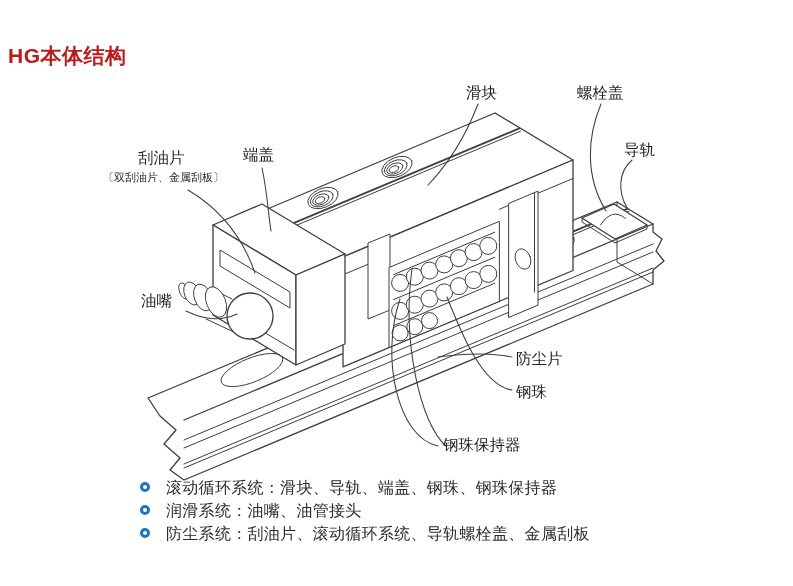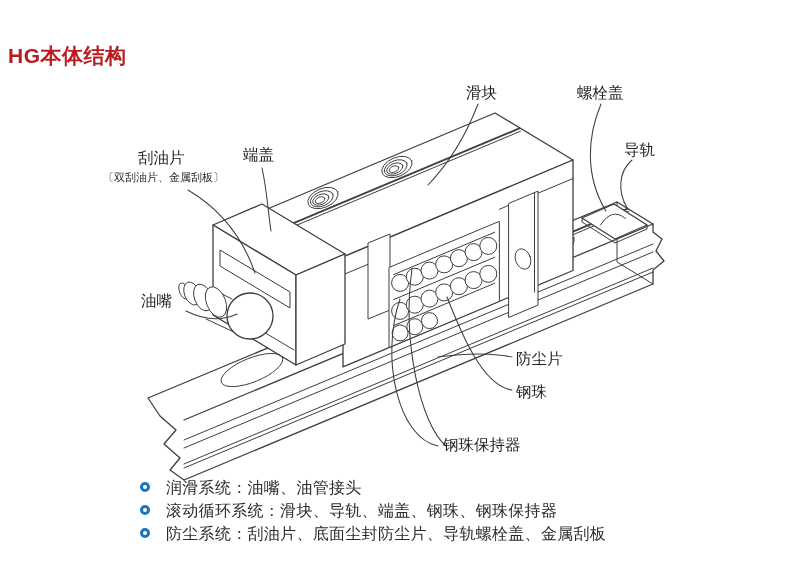--- a/index.html
+++ b/index.html
@@ -179,23 +179,23 @@
     <text class="cad-label" x="516" y="364">防尘片</text>
     <text class="cad-label" x="516" y="397">钢珠</text>
     <text class="cad-label" x="443" y="450">钢珠保持器</text>
   </g>
 </svg>
 </div>
 
 <div class="legend">
   <div class="legend-row">
     <span class="legend-bullet"></span>
+    <span class="legend-text">滚动循环系统：滑块、导轨、端盖、钢珠、钢珠保持器</span>
+  </div>
+  <div class="legend-row">
+    <span class="legend-bullet"></span>
     <span class="legend-text">润滑系统：油嘴、油管接头</span>
   </div>
   <div class="legend-row">
     <span class="legend-bullet"></span>
-    <span class="legend-text">滚动循环系统：滑块、导轨、端盖、钢珠、钢珠保持器</span>
-  </div>
-  <div class="legend-row">
-    <span class="legend-bullet"></span>
-    <span class="legend-text">防尘系统：刮油片、底面尘封防尘片、导轨螺栓盖、金属刮板</span>
+    <span class="legend-text">防尘系统：刮油片、滚动循环系统、导轨螺栓盖、金属刮板</span>
   </div>
 </div>
 
 </body></html>

